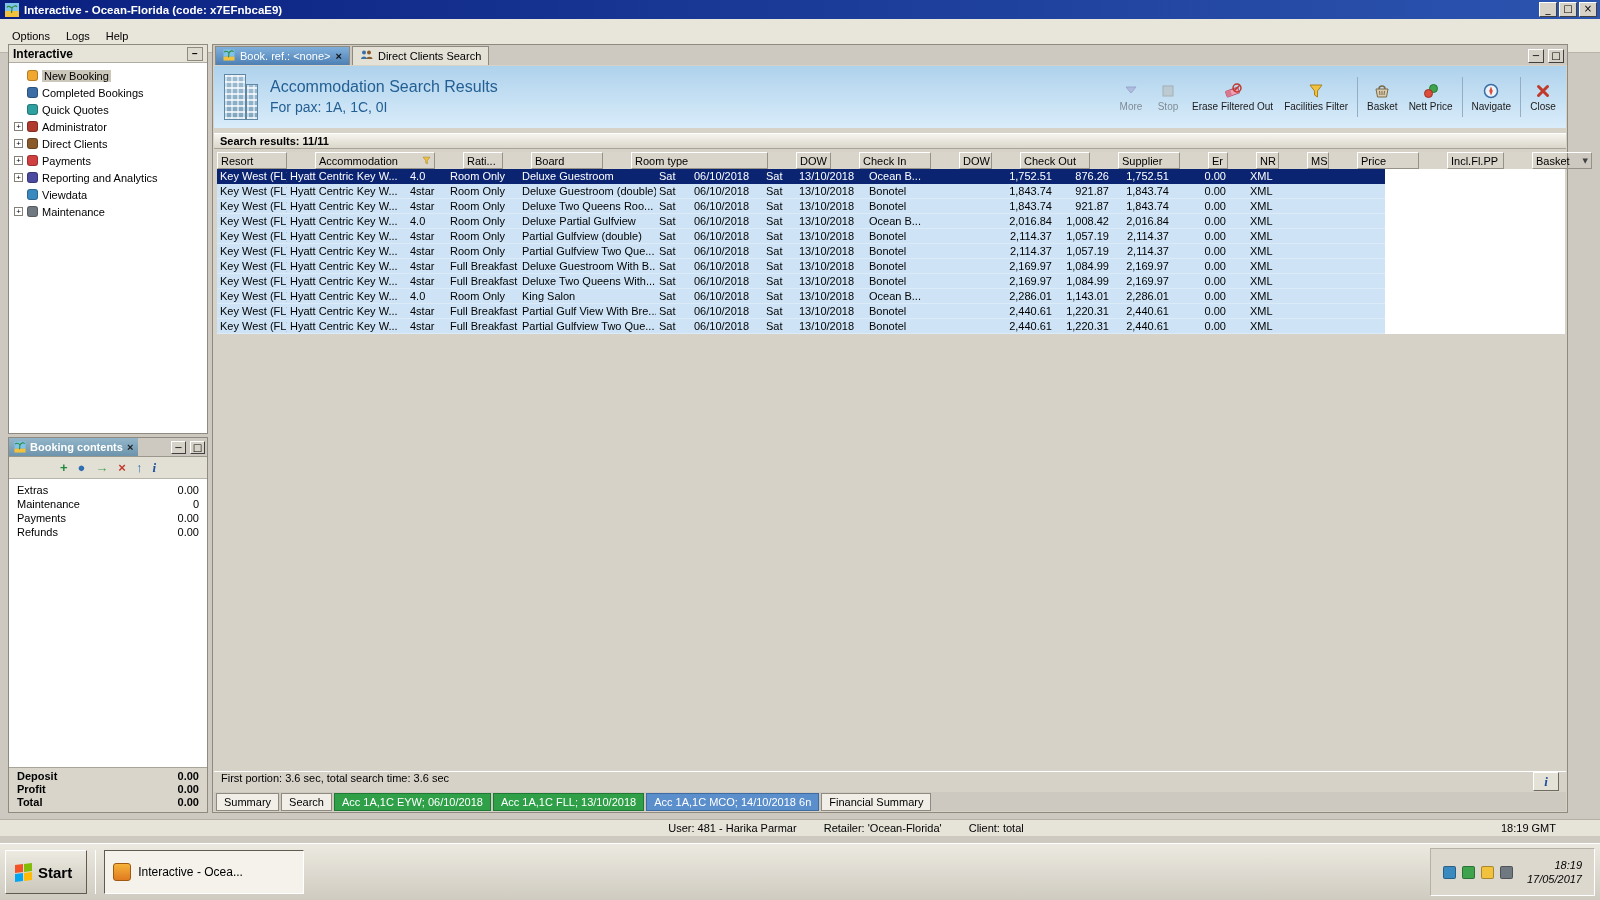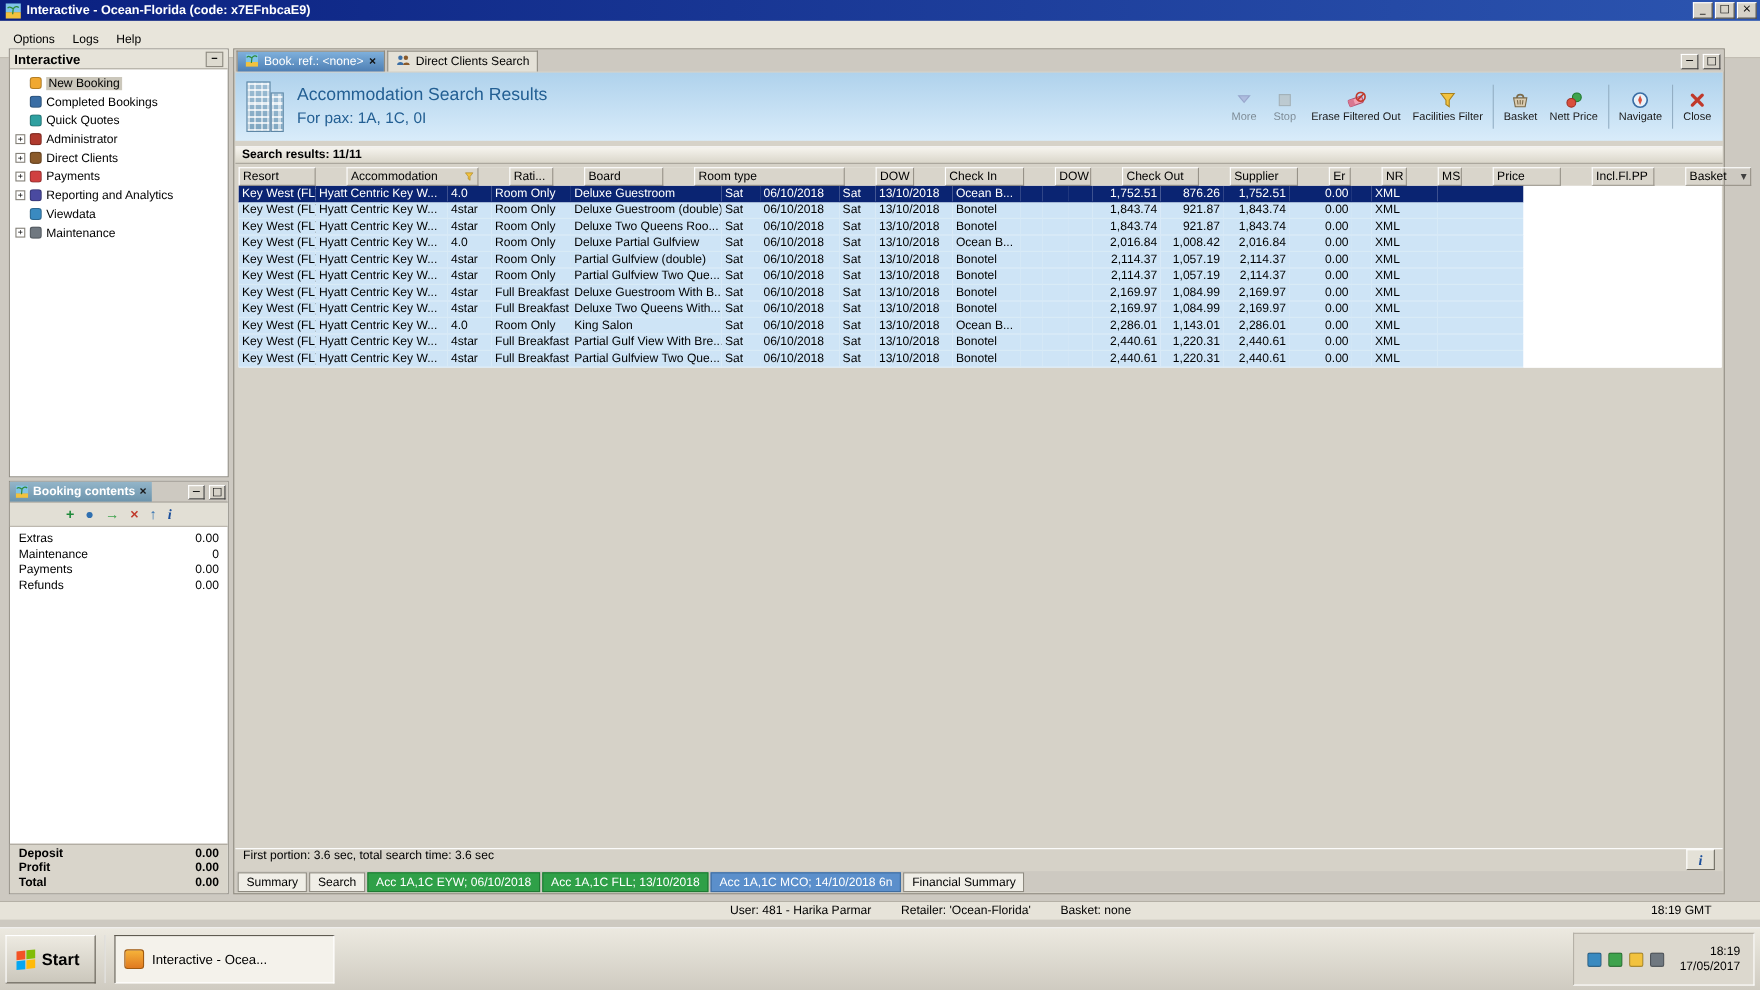--- a/index.html
+++ b/index.html
@@ -93,21 +93,21 @@
   .user-center span{margin:0 12px;}
   .user-time{position:absolute;right:44px;line-height:16px;}
 
   .taskbar{position:absolute;left:0;top:843px;width:1600px;height:57px;background:linear-gradient(#ECE9E0,#CFCBC1);border-top:1px solid #FFF;display:flex;align-items:center;padding:0 5px;gap:8px;}
   .start-btn{display:flex;align-items:center;gap:6px;height:44px;padding:0 14px 0 9px;background:linear-gradient(#EDEAE1,#CBC7BC);border:1px solid;border-color:#FFF #5F5B51 #5F5B51 #FFF;font-weight:bold;font-size:15px;}
   .flag{display:grid;grid-template-columns:8px 8px;grid-template-rows:8px 8px;gap:1px;transform:skewY(-6deg);}
   .flag span{display:block;}
   .tb-sep{width:1px;height:44px;background:#9B978D;border-right:1px solid #fff;}
   .task-btn{display:flex;align-items:center;gap:7px;height:44px;width:200px;padding:0 8px;background:#F4F2EB;border:1px solid;border-color:#5F5B51 #FFF #FFF #5F5B51;font-size:12px;white-space:nowrap;overflow:hidden;}
   .task-icon{width:18px;height:18px;border-radius:3px;background:linear-gradient(#F6B33A,#E07A1F);border:1px solid #A05A10;flex:0 0 auto;}
-  .tray{margin-left:auto;display:flex;align-items:center;gap:8px;height:48px;padding:0 12px;border:1px solid;border-color:#B5B1A7 #FFF #FFF #B5B1A7;background:#DCD8CE;}
+  .tray{margin-left:auto;display:flex;align-items:center;gap:8px;height:48px;padding:0 12px;border:1px solid;border-color:#B5B1A7 #FFF #FFF #B5B1A7;background:#DCD8CE;font-style:italic;}
   .tray-icon{width:13px;height:13px;border-radius:2px;border:1px solid rgba(0,0,0,.3);}
   .tray-clock{text-align:right;font-size:11px;line-height:14px;margin-left:6px;}
 </style>
 </head>
 <body>
 
 <div class="screen">
 
   <div class="titlebar">
     <span class="app-icon">
@@ -699,21 +699,21 @@
         <span class="btab green">Acc 1A,1C FLL; 13/10/2018</span>
         <span class="btab blue">Acc 1A,1C MCO; 14/10/2018 6n</span>
         <span class="btab plain">Financial Summary</span>
       </div>
   </div>
 
   <div class="user-strip">
     <span class="user-center">
       <span>User: 481 - Harika Parmar</span>
       <span>Retailer: 'Ocean-Florida'</span>
-      <span>Basket: none</span>
+      <span>Client: total</span>
     </span>
     <span class="user-time">18:19 GMT</span>
   </div>
 
   <div class="taskbar">
     <span class="start-btn">
       <span class="flag">
         <span style="background:#F35325"></span>
           <span style="background:#81BC06"></span>
         <span style="background:#05A6F0"></span>

